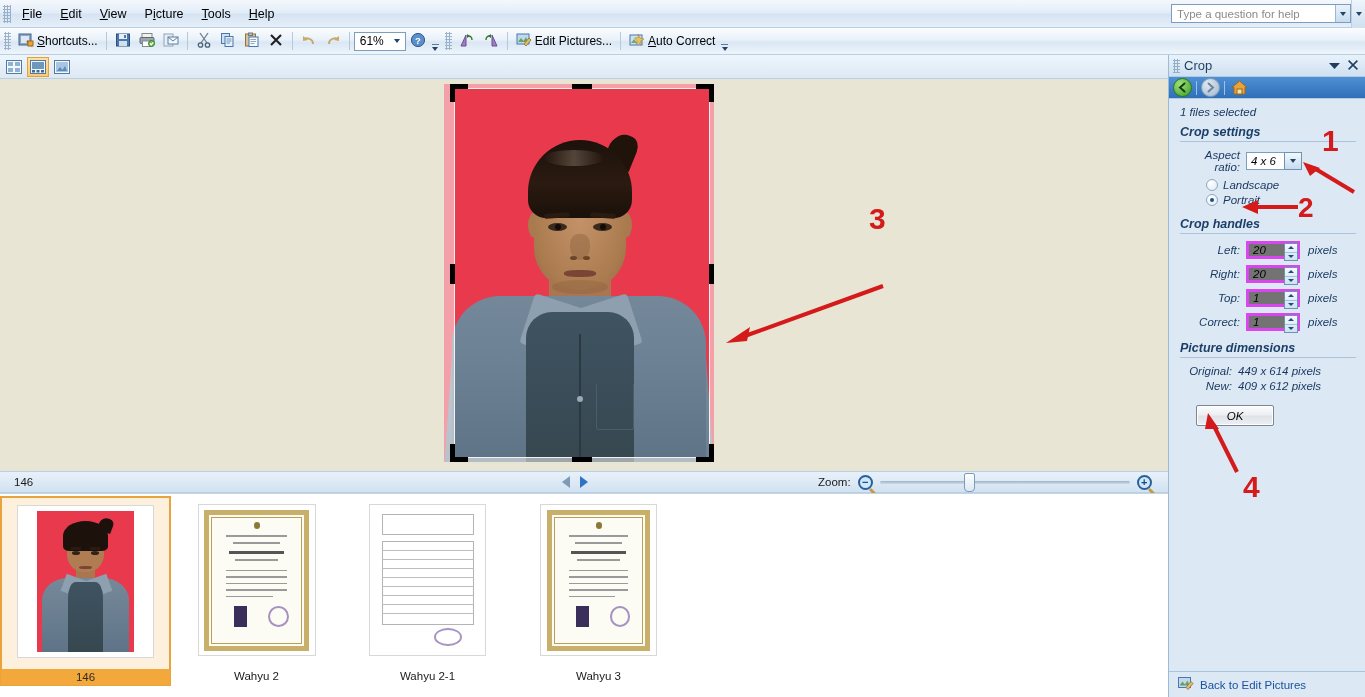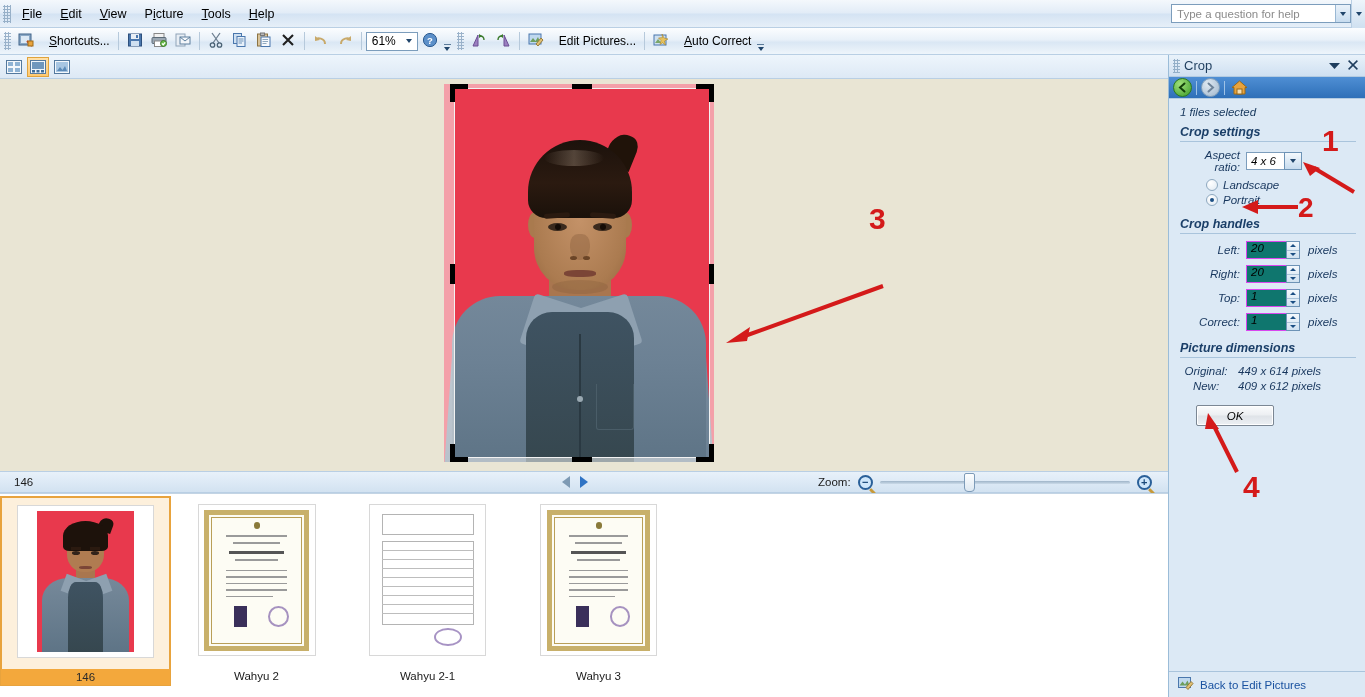--- a/index.html
+++ b/index.html
@@ -56,21 +56,21 @@
     background: linear-gradient(to bottom, #fbfdff 0%, #e9f1f9 45%, #dae7f4 55%, #eef5fb 100%);
     border-bottom: 1px solid #b9cfe4;
     display: flex; align-items: center;
   }
   .tb-grip {
     width: 7px; height: 18px; margin: 0 3px 0 4px;
     background-image: radial-gradient(circle, #9ab2ca 1px, transparent 1.2px);
     background-size: 3px 3px;
   }
   .tb-btn {
-    display: flex; align-items: center; gap: 15px;
+    display: flex; align-items: center; gap: 3px;
     height: 22px; padding: 0 4px; cursor: default; white-space: nowrap;
     font-size: 12px; color: #000;
   }
   .tb-sep { width: 1px; height: 18px; background: #b6c9db; margin: 0 4px; }
   .zoombox {
     width: 52px; height: 19px; background: #fff; border: 1px solid #7c9dbc;
     display: flex; align-items: center; padding-left: 5px; font-size: 12px;
   }
   .zoombox-arrow {
     width: 15px; height: 17px; margin-left: auto;
@@ -358,36 +358,36 @@
   .radio {
     width:12px;height:12px;border-radius:50%;
     background: radial-gradient(circle at 35% 30%, #ffffff, #dfe9f2);
     border:1px solid #8fa9c0; position:relative;
   }
   .radio.checked::after {
     content:""; position:absolute; left:3px; top:3px; width:4px; height:4px;
     border-radius:50%; background:#1b4f84;
   }
   .spin {
-    width: 54px; height: 18px; background:#0f766e; border:1px solid #d946ef;
+    width: 54px; height: 18px; background:#737373; border:3px solid #d946ef;
     display:flex; align-items:flex-start; padding-left:4px; font-size:11.5px; color:#000;
     position: relative;
   }
   .spin-btns {
     position:absolute; right:-1px; top:-1px; width:14px; height:18px;
     display:flex; flex-direction:column;
     border:1px solid #6d93b6; background: linear-gradient(to bottom,#f4f9fd,#cfe1f0);
   }
   .spin-btns div { flex:1; display:flex; align-items:center; justify-content:center; }
   .spin-btns div:first-child { border-bottom:1px solid #a8c2d8; }
   .tri-up { width:0;height:0;border-left:3px solid transparent;border-right:3px solid transparent;border-bottom:3px solid #1b4f84; }
   .tri-dn { width:0;height:0;border-left:3px solid transparent;border-right:3px solid transparent;border-top:3px solid #1b4f84; }
   .px-lbl { margin-left: 8px; font-size:11.5px; color:#17365d; }
   .dim-row { display:flex; font-size:11.5px; color:#17365d; margin-bottom: 3px; }
-  .dim-row .dl { width: 58px; text-align:center; padding-right:6px; }
+  .dim-row .dl { width: 58px; text-align:right; padding-right:6px; }
   .ok-btn {
     margin: 13px 0 0 16px; width: 78px; height: 21px;
     background: linear-gradient(to bottom, #fbfcfd 0%, #eceff2 48%, #dfe3e8 52%, #ecf0f4 100%);
     border: 1px solid #7b8794; border-radius: 2px;
     display:flex; align-items:center; justify-content:center;
     font-size: 11.5px; color:#000;
     box-shadow: inset 0 0 0 1px #fff;
   }
   .pane-footer {
     position:absolute; left:0; bottom:0; width:197px; height:26px;

